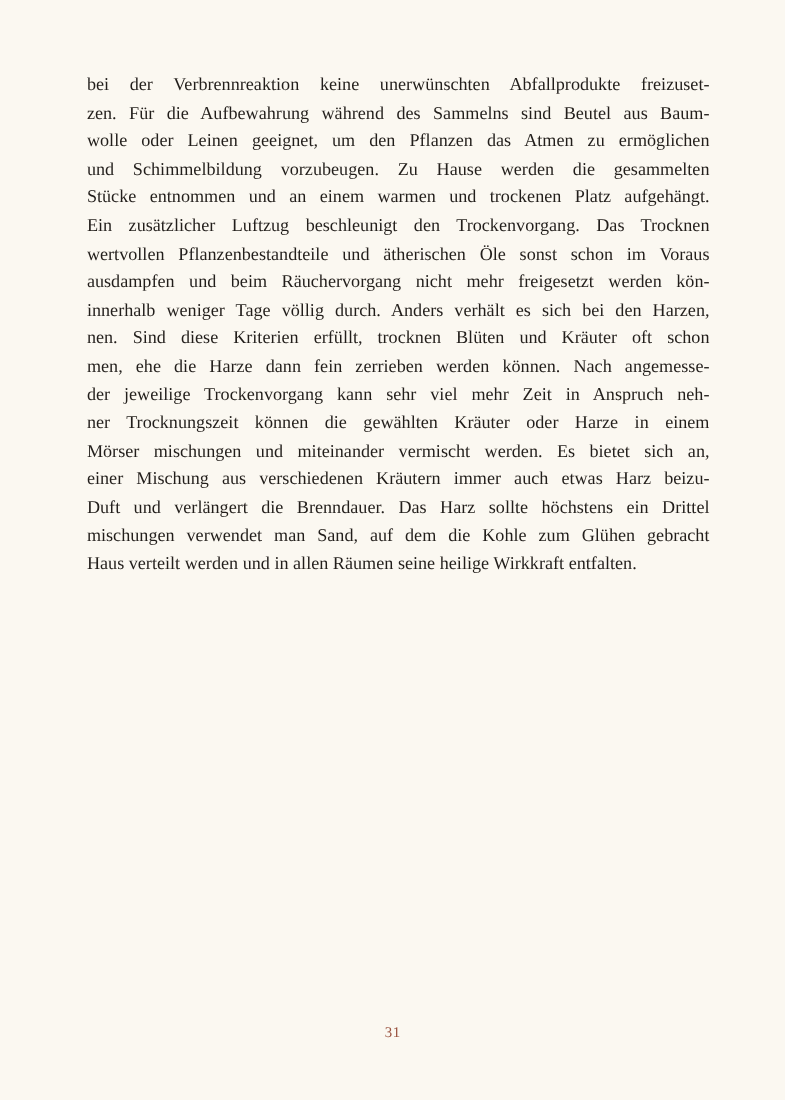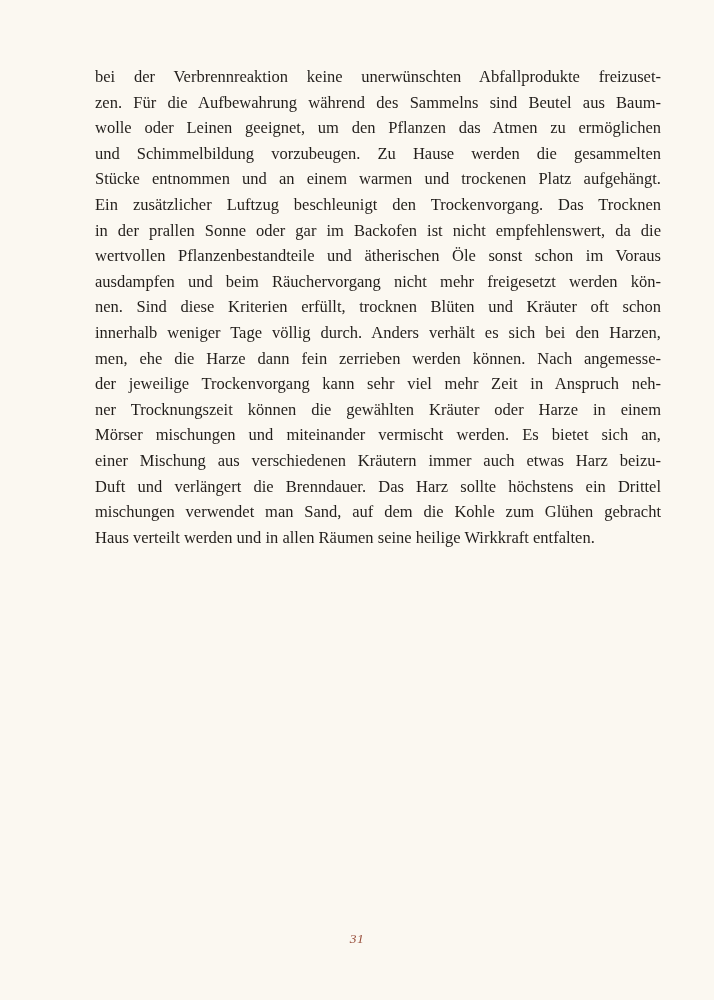--- a/index.html
+++ b/index.html
@@ -14,21 +14,21 @@
   }
   .page {
     position: relative;
     width: 714px;
     height: 1000px;
     background: var(--page-bg, #fbf8f1);
     box-sizing: border-box;
   }
   .text-block {
     position: absolute;
-    left: 95px;
+    left: 79px;
     top: 64px;
     width: 566px;
     color: var(--text-color, #221e1b);
     font-size: 16.5px;
     line-height: 25.6px;
   }
   .text-line {
     text-align: justify;
     text-align-last: justify;
     white-space: normal;
@@ -40,39 +40,37 @@
   }
   .page-number {
     position: absolute;
     left: 0;
     right: 0;
     top: 931px;
     text-align: center;
     font-size: 13.5px;
     color: var(--pagenum-color, #99503d);
     letter-spacing: 0.5px;
-    font-style: italic;
   }
 </style>
 </head>
 <body>
 
 <div class="page">
   <div class="text-block">
       <div class="text-line">bei der Verbrennreaktion keine unerwünschten Abfallprodukte freizuset-</div>
       <div class="text-line">zen. Für die Aufbewahrung während des Sammelns sind Beutel aus Baum-</div>
       <div class="text-line">wolle oder Leinen geeignet, um den Pflanzen das Atmen zu ermöglichen</div>
       <div class="text-line">und Schimmelbildung vorzubeugen. Zu Hause werden die gesammelten</div>
       <div class="text-line">Stücke entnommen und an einem warmen und trockenen Platz aufgehängt.</div>
       <div class="text-line">Ein zusätzlicher Luftzug beschleunigt den Trockenvorgang. Das Trocknen</div>
-      <div class="text-line">in der prallen Sonne oder gar im Backofen ist nicht empfehlenswert, da die</div>
       <div class="text-line">wertvollen Pflanzenbestandteile und ätherischen Öle sonst schon im Voraus</div>
       <div class="text-line">ausdampfen und beim Räuchervorgang nicht mehr freigesetzt werden kön-</div>
+      <div class="text-line">innerhalb weniger Tage völlig durch. Anders verhält es sich bei den Harzen,</div>
       <div class="text-line">nen. Sind diese Kriterien erfüllt, trocknen Blüten und Kräuter oft schon</div>
-      <div class="text-line">innerhalb weniger Tage völlig durch. Anders verhält es sich bei den Harzen,</div>
       <div class="text-line">men, ehe die Harze dann fein zerrieben werden können. Nach angemesse-</div>
       <div class="text-line">der jeweilige Trockenvorgang kann sehr viel mehr Zeit in Anspruch neh-</div>
       <div class="text-line">ner Trocknungszeit können die gewählten Kräuter oder Harze in einem</div>
       <div class="text-line">Mörser mischungen und miteinander vermischt werden. Es bietet sich an,</div>
       <div class="text-line">einer Mischung aus verschiedenen Kräutern immer auch etwas Harz beizu-</div>
       <div class="text-line">Duft und verlängert die Brenndauer. Das Harz sollte höchstens ein Drittel</div>
       <div class="text-line">mischungen verwendet man Sand, auf dem die Kohle zum Glühen gebracht</div>
       <div class="text-line last">Haus verteilt werden und in allen Räumen seine heilige Wirkkraft entfalten.</div>
     </div>
   <div class="page-number">31</div>

